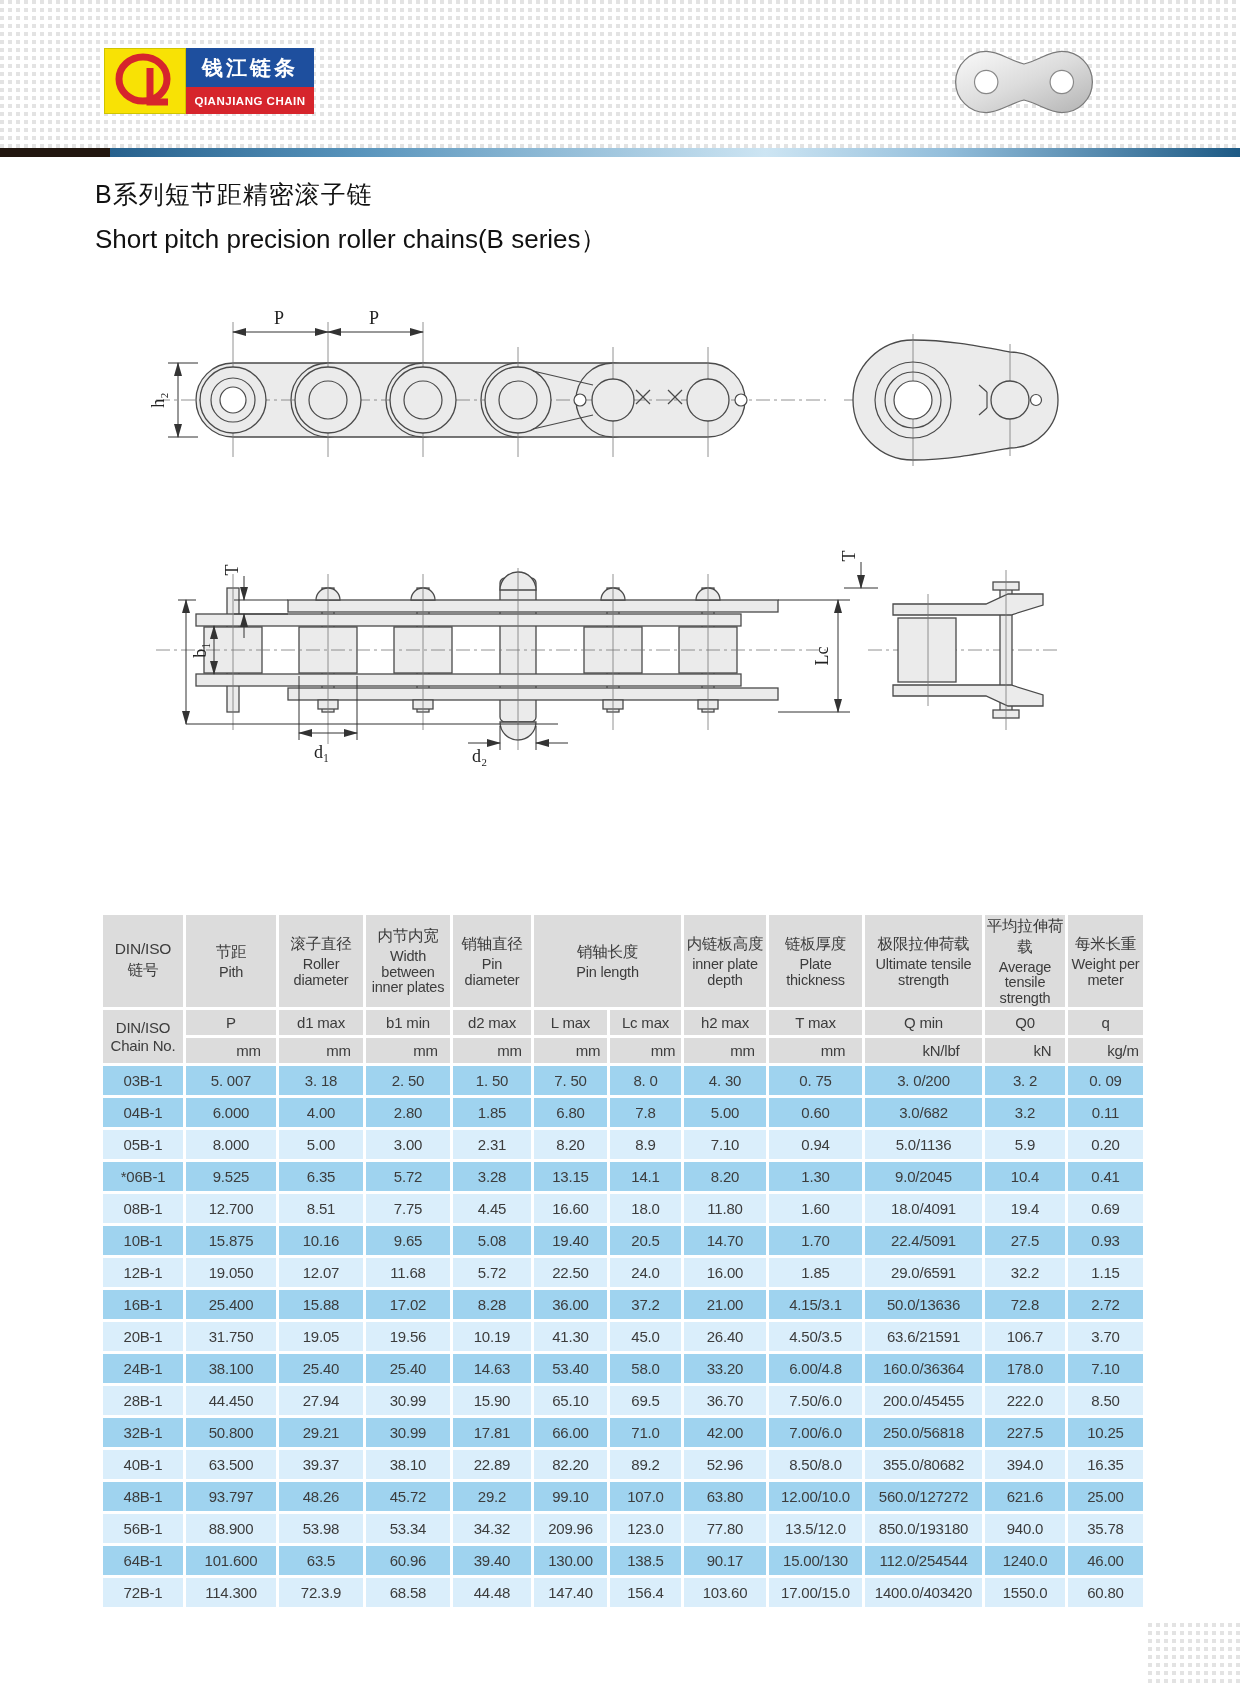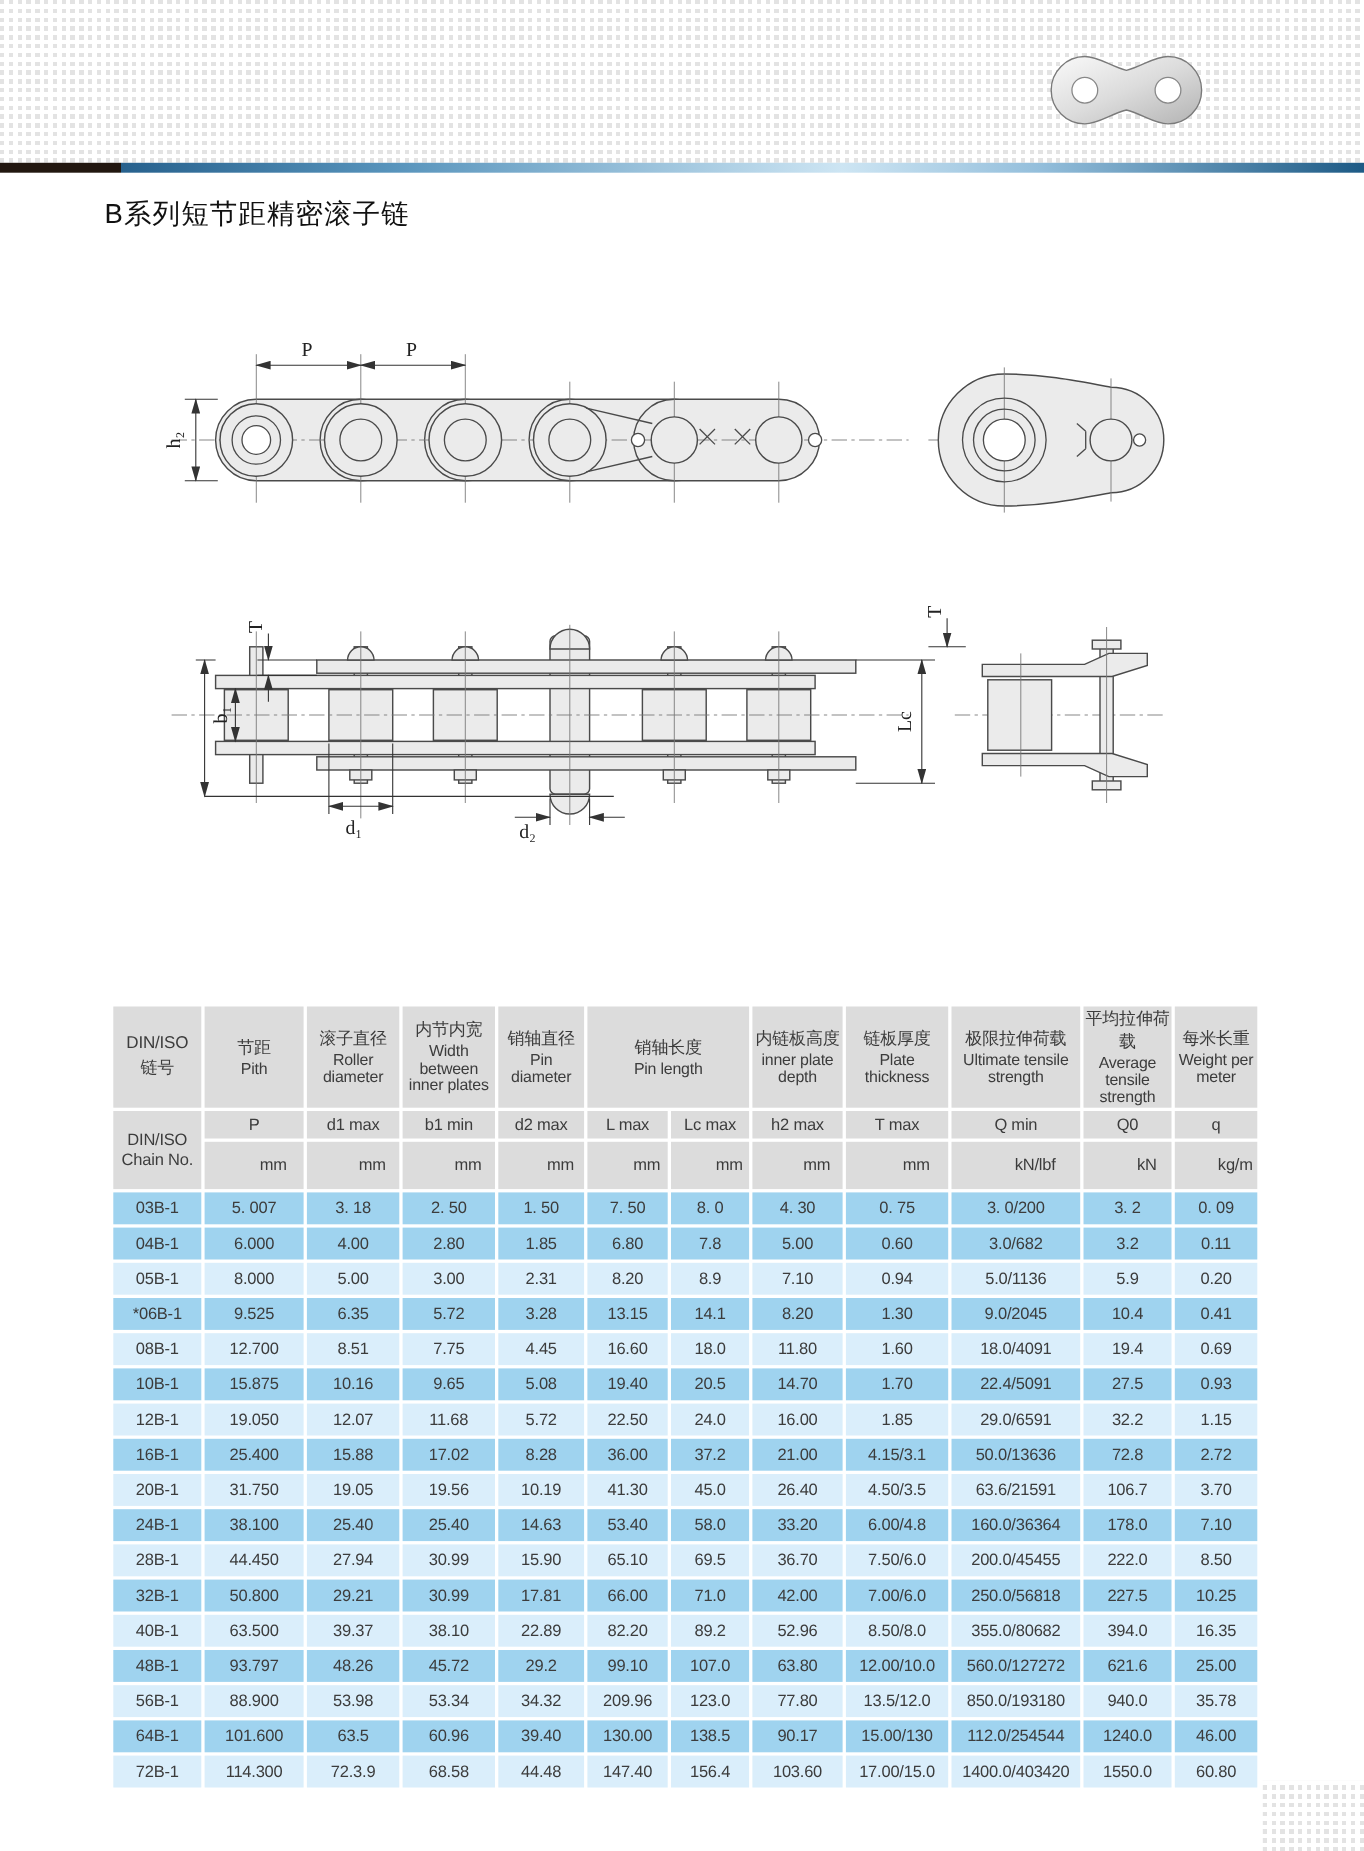--- a/index.html
+++ b/index.html
@@ -51,33 +51,45 @@
 
   
   .spec-table{position:absolute;left:100px;top:912px;border-collapse:separate;border-spacing:3px;
               table-layout:fixed;width:1046px;font-size:15px;color:#3c3c3c;letter-spacing:-0.2px;}
   .spec-table td{text-align:center;vertical-align:middle;padding:0 1px;}
   .th{background:#dcdcdc;}
   .h1 td{height:92px;}
   .h1 .cn{font-size:15.5px;margin-bottom:2px;}
   .h1 .en{font-size:14.5px;line-height:15.5px;}
   .hs td{height:25px;font-size:15px;}
-  .hu td{height:43px;font-size:15px;padding-left:36px;}
+  .hu td{height:25px;font-size:15px;padding-left:36px;}
   .chain2{font-size:15px;line-height:18px;}
   tr.dark td{background:#9fd3ef;}
   tr.light td{background:#daeefb;}
   .spec-table tbody td{height:29px;}
 </style>
 </head>
 <body>
 
 <div class="page">
 
   <div class="top-band dots"></div>
 
+  <div class="logo">
+    <div class="logo-mark">
+      <svg width="70" height="58" viewBox="0 0 70 58">
+        <ellipse cx="33" cy="27" rx="24" ry="22" fill="none" stroke="#d6252c" stroke-width="7"></ellipse>
+        <path d="M40 16 L40 50 L58 50" fill="none" stroke="#d6252c" stroke-width="7"></path>
+      </svg>
+    </div>
+    <div class="logo-text">
+      <div class="logo-cn">钱江链条</div>
+      <div class="logo-en">QIANJIANG CHAIN</div>
+    </div>
+  </div>
 
   <svg class="plate-illus" width="152" height="72" viewBox="0 0 160 80">
     <defs>
       <linearGradient id="steel" x1="0" y1="0" x2="1" y2="1">
         <stop offset="0" stop-color="#fafafa"></stop>
           <stop offset="0.5" stop-color="#dcdcdc"></stop>
           <stop offset="1" stop-color="#b3b3b3"></stop>
       </linearGradient>
     </defs>
     <path d="M38 6 C 52 6 64 16 80 20 C 96 16 108 6 122 6 A 34 34 0 0 1 122 74 C 108 74 96 64 80 60 C 64 64 52 74 38 74 A 34 34 0 0 1 38 6 Z" fill="url(#steel)" stroke="#7a7a7a" stroke-width="1.4"></path>
@@ -85,20 +97,21 @@
     <circle cx="122" cy="40" r="13" fill="#fff" stroke="#888" stroke-width="1.3"></circle>
   </svg>
 
   <div class="divider">
     <div class="dk"></div>
     <div class="grad"></div>
   </div>
 
   <div class="title">
     <div class="cn">B系列短节距精密滚子链</div>
+    <div class="en">Short pitch precision roller chains(B series）</div>
   </div>
 
   <svg class="svg1" width="930" height="210" viewBox="0 0 930 210">
     <defs>
       <marker id="ar1" markerWidth="14" markerHeight="8" refX="13" refY="4" orient="auto-start-reverse" markerUnits="userSpaceOnUse">
         <path d="M0,0 L14,4 L0,8 Z" fill="#333"></path>
       </marker>
     </defs>
 
     <rect class="cad" x="58" y="71" width="169" height="74" rx="37"></rect>

